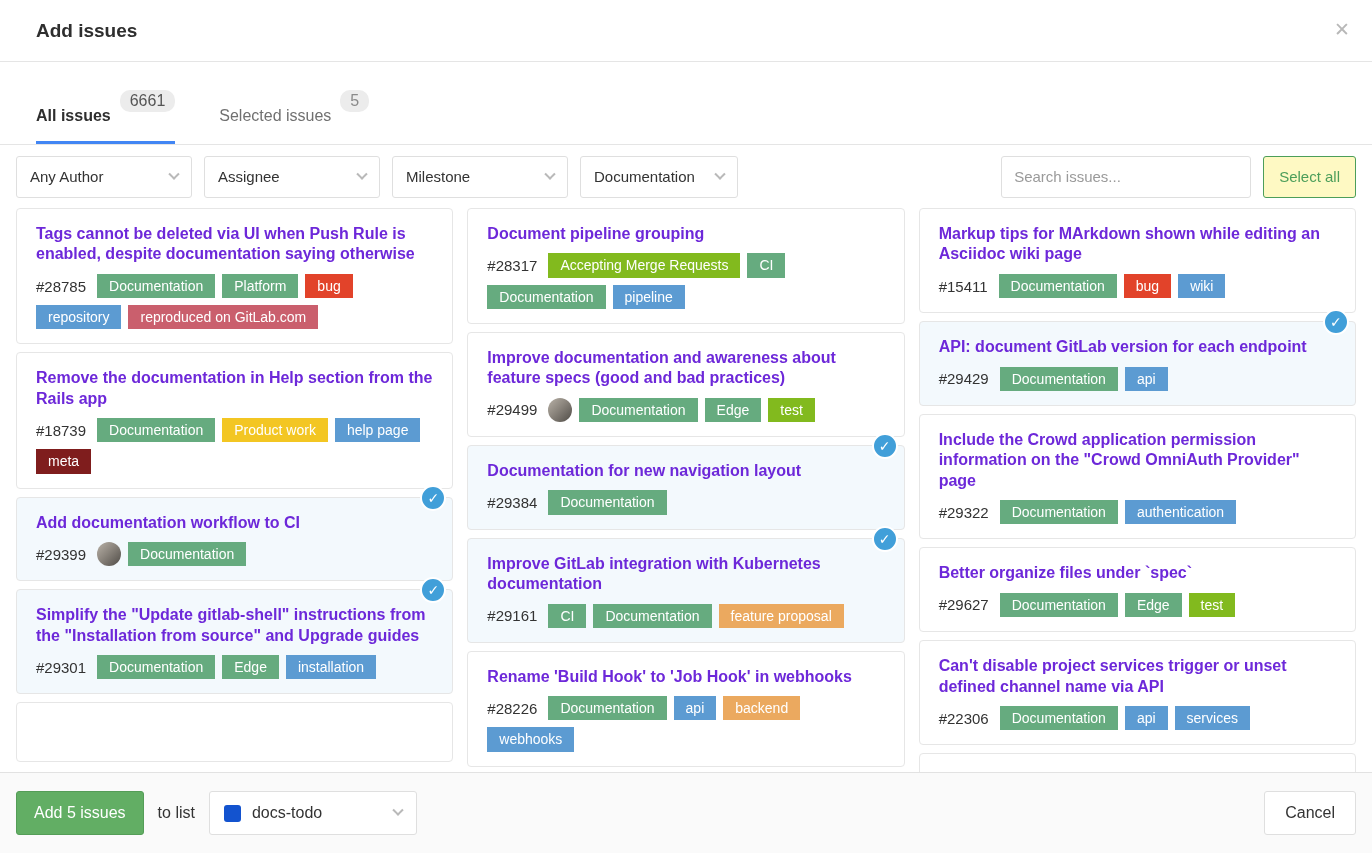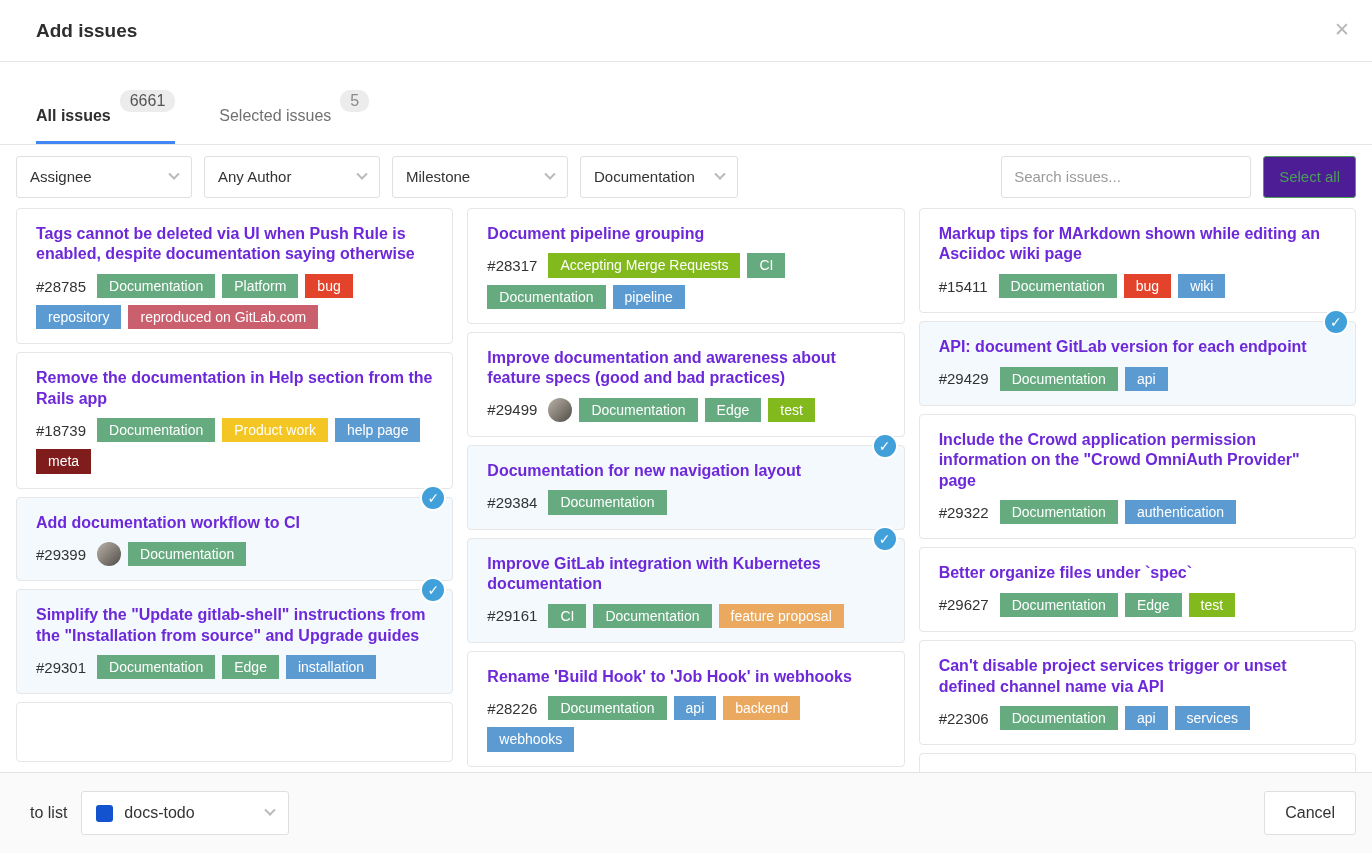--- a/index.html
+++ b/index.html
@@ -32,21 +32,21 @@
     font-size:15px; color:#333; cursor:pointer; }
   .dd-author,.dd-assignee,.dd-milestone { width:176px; }
   .dd-label { width:158px; }
   .chev { width:8px; height:8px; border-right:2px solid #b9b9b9; border-bottom:2px solid #b9b9b9;
     transform:rotate(45deg) translate(-2px,-2px); flex:0 0 auto; margin-left:10px; }
   .filters-spacer { flex:1; }
   .search-input { width:250px; height:42px; border:1px solid #dfdfdf; border-radius:3px;
     padding:0 12px; font-size:15px; color:#333; outline:none;
     font-family:"Liberation Sans","DejaVu Sans",sans-serif; }
   .search-input::placeholder { color:#9a9a9a; }
-  .select-all-btn { height:42px; padding:0 15px; background:#4c1d95; border:1px solid #4c9e5a;
+  .select-all-btn { height:42px; padding:0 15px; background:#fef9c3; border:1px solid #4c9e5a;
     border-radius:3px; color:#4c9e5a; font-size:15px; cursor:pointer;
     font-family:"Liberation Sans","DejaVu Sans",sans-serif; }
 
   
   .columns { display:flex; gap:14px; padding:0 16px; height:564px; overflow:hidden;
     align-items:flex-start; }
   .col { flex:1; display:flex; flex-direction:column; gap:8px; min-width:0; }
   .card { position:relative; background:#fff; border:1px solid #e6e6e6; border-radius:4px;
     padding:15px 16px 14px 19px; cursor:pointer; }
   .card.selected { background:#f3f9fd; }
@@ -94,26 +94,26 @@
     <span class="tab-label">All issues</span>
     <span class="tab-badge">6661</span>
   </div>
   <div class="tab">
     <span class="tab-label">Selected issues</span>
     <span class="tab-badge">5</span>
   </div>
 </div>
 
 <div class="filters-row">
+  <div class="dropdown dd-author">
+    <span>Any Author</span>
+    <span class="chev"></span>
+  </div>
   <div class="dropdown dd-assignee">
     <span>Assignee</span>
-    <span class="chev"></span>
-  </div>
-  <div class="dropdown dd-author">
-    <span>Any Author</span>
     <span class="chev"></span>
   </div>
   <div class="dropdown dd-milestone">
     <span>Milestone</span>
     <span class="chev"></span>
   </div>
   <div class="dropdown dd-label">
     <span>Documentation</span>
     <span class="chev"></span>
   </div>
@@ -259,20 +259,21 @@
           <span class="label-pill" style="background: rgb(102, 171, 127);">Documentation</span>
           <span class="label-pill" style="background: rgb(92, 155, 210);">api</span>
           <span class="label-pill" style="background: rgb(92, 155, 210);">services</span>
         </div>
       </div>
       <div class="card stub"></div>
     </div>
 </div>
 
 <div class="modal-footer">
+  <button class="add-btn">Add 5 issues</button>
   <span class="to-list">to list</span>
   <div class="list-dropdown">
     <span class="list-square"></span>
     <span>docs-todo</span>
     <span class="list-dd-spacer"></span>
     <span class="chev"></span>
   </div>
   <div class="footer-spacer"></div>
   <button class="cancel-btn">Cancel</button>
 </div>

